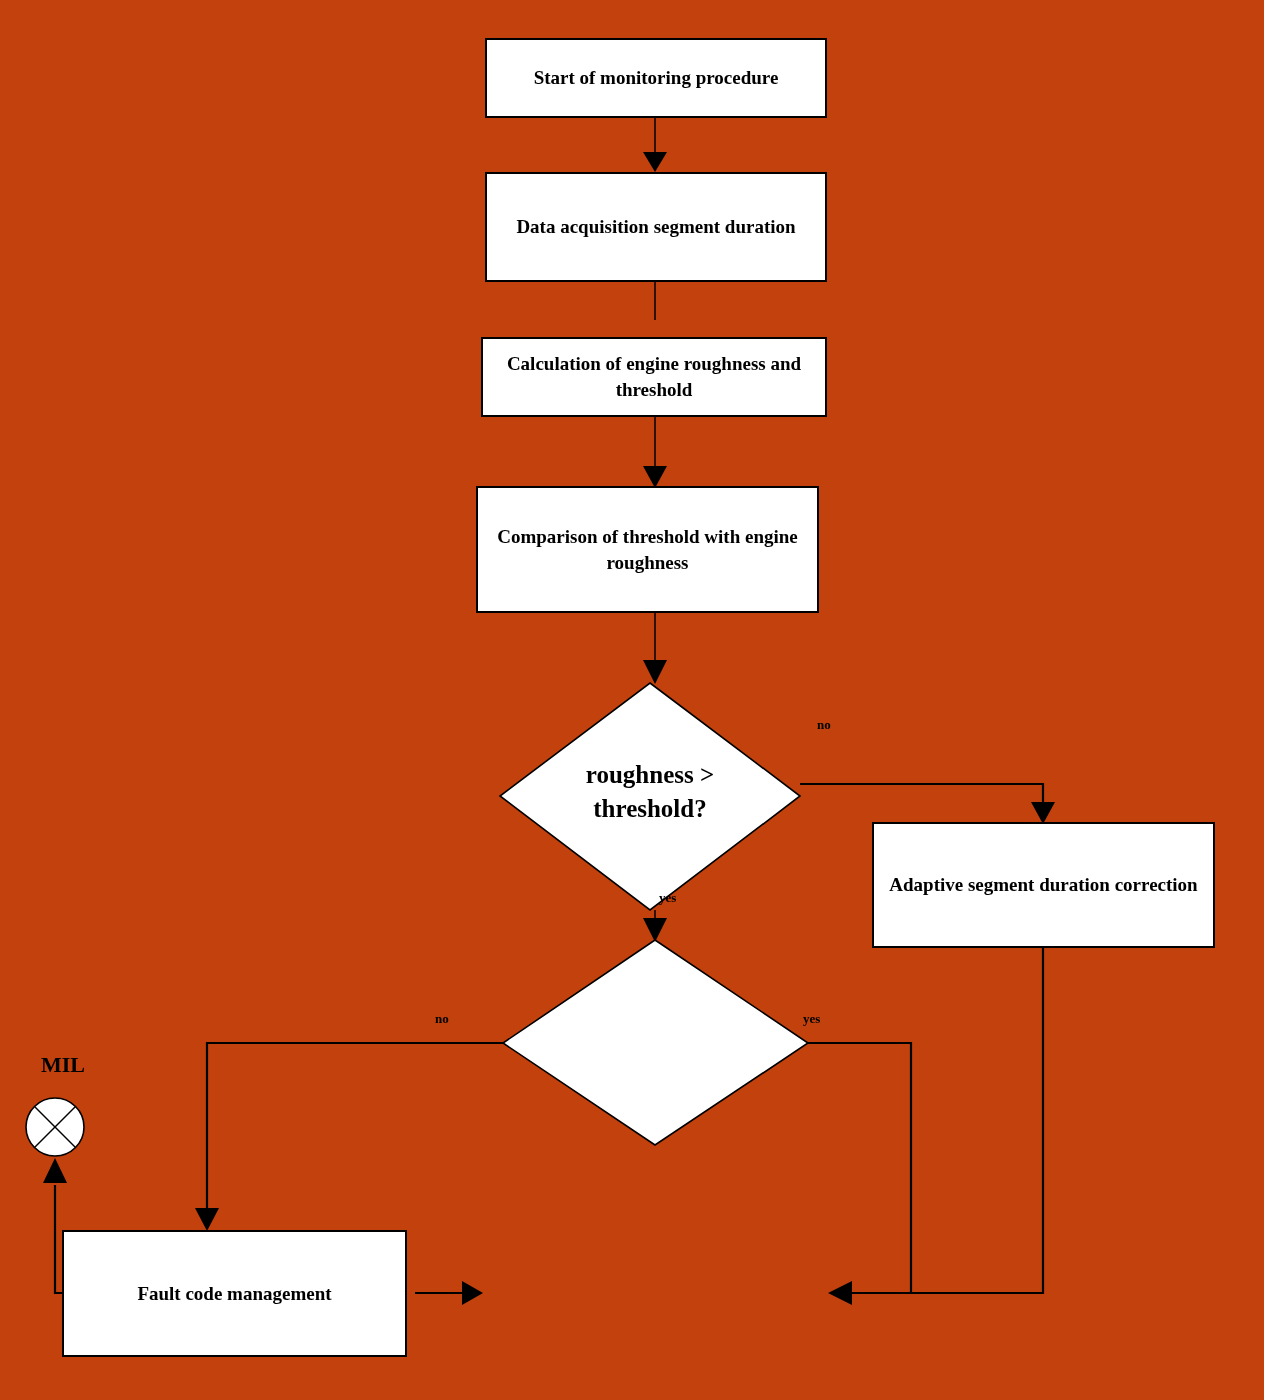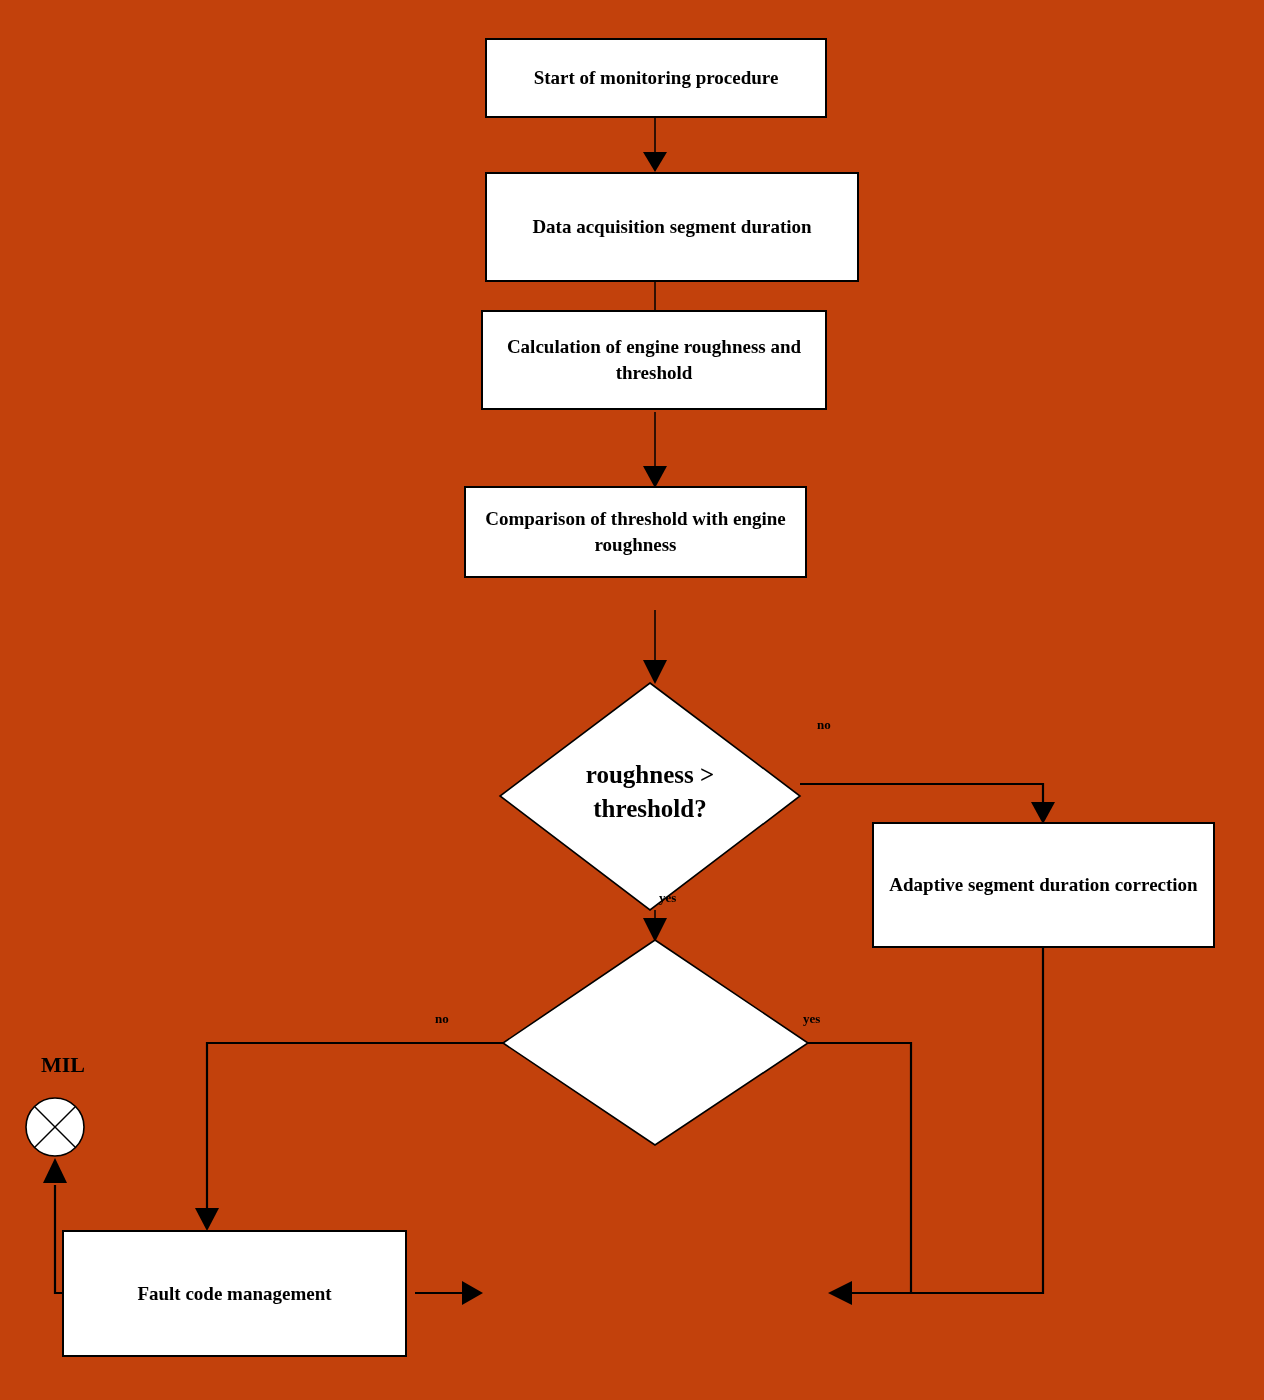--- a/index.html
+++ b/index.html
@@ -154,29 +154,29 @@
       <circle class="mil-circ" cx="55" cy="1127" r="29"></circle>
       <line class="thin" x1="34.5" y1="1106.5" x2="75.5" y2="1147.5"></line>
       <line class="thin" x1="75.5" y1="1106.5" x2="34.5" y2="1147.5"></line>
     </g>
   </svg>
 
   <div class="node-box" style="left:485px; top:38px; width:342px; height:80px;">
     <span>Start of monitoring procedure</span>
   </div>
 
-  <div class="node-box" style="left:485px; top:172px; width:374px; height:110px;">
+  <div class="node-box" style="left:485px; top:172px; width:342px; height:110px;">
     <span>Data acquisition segment duration</span>
   </div>
 
-  <div class="node-box" style="left:481px; top:310px; width:346px; height:100px;">
+  <div class="node-box" style="left:481px; top:337px; width:346px; height:80px;">
     <span>Calculation of engine roughness and threshold</span>
   </div>
 
-  <div class="node-box" style="left:464px; top:486px; width:343px; height:92px;">
+  <div class="node-box" style="left:476px; top:486px; width:343px; height:127px;">
     <span>Comparison of threshold with engine roughness</span>
   </div>
 
   <div class="node-box" style="left:872px; top:822px; width:343px; height:126px;">
     <span>Adaptive segment duration correction</span>
   </div>
 
   <div class="node-box" style="left:62px; top:1230px; width:345px; height:127px;">
     <span>Fault code management</span>
   </div>

